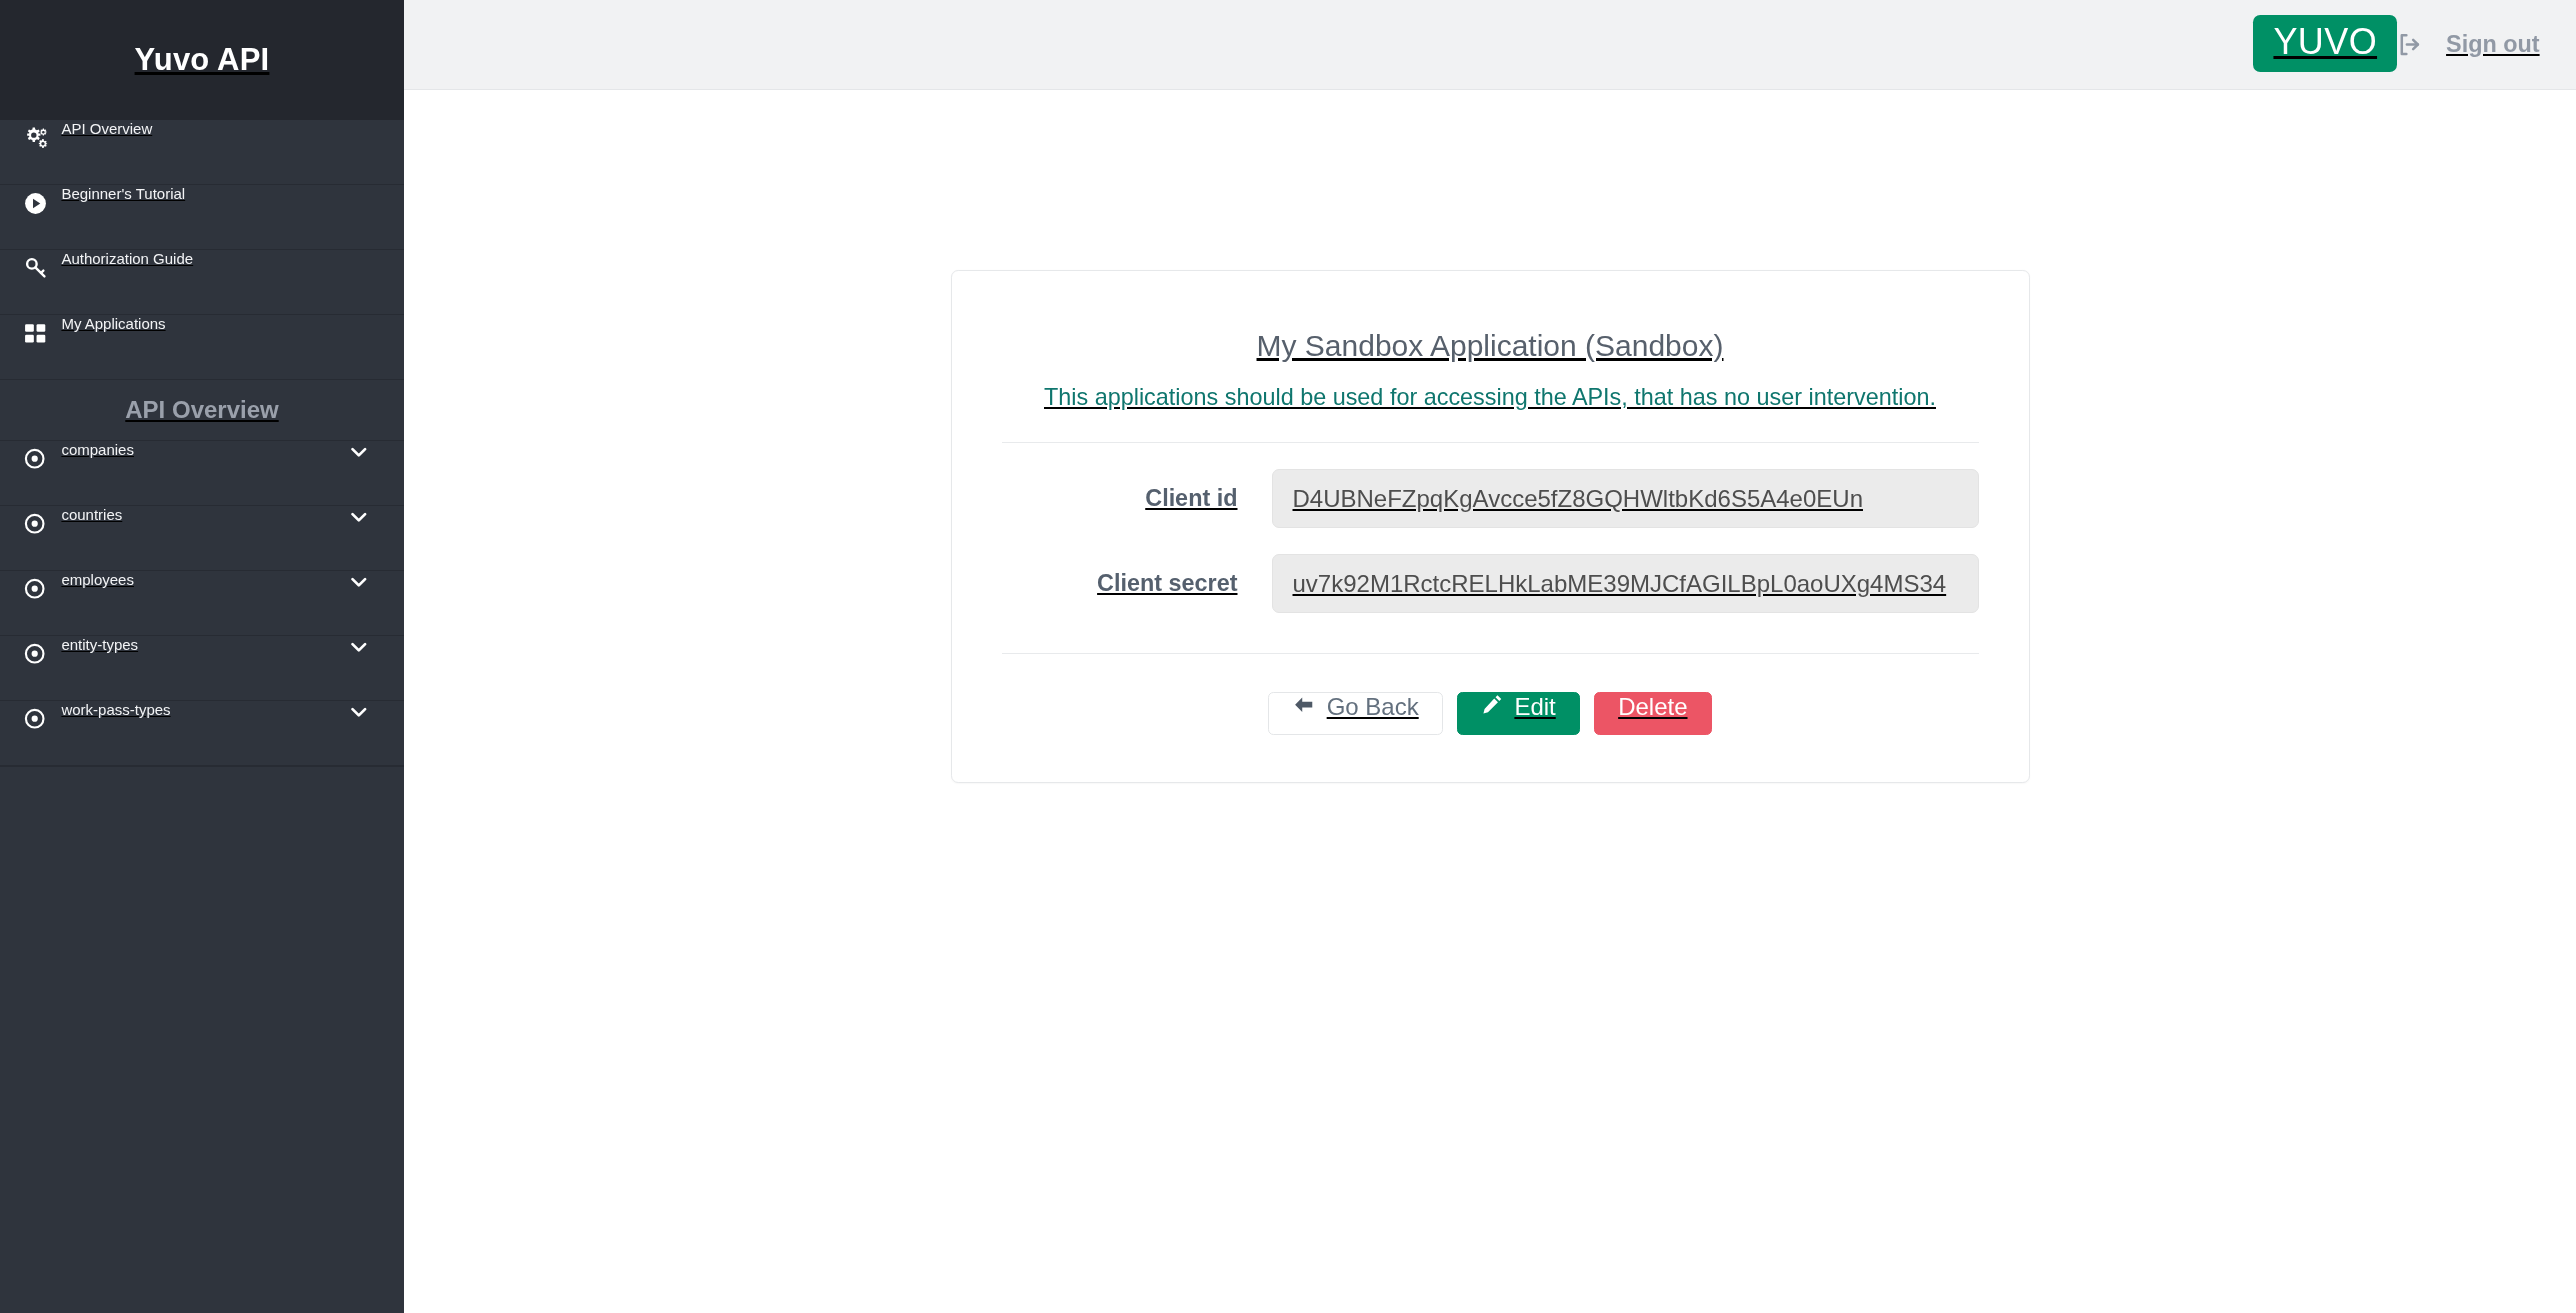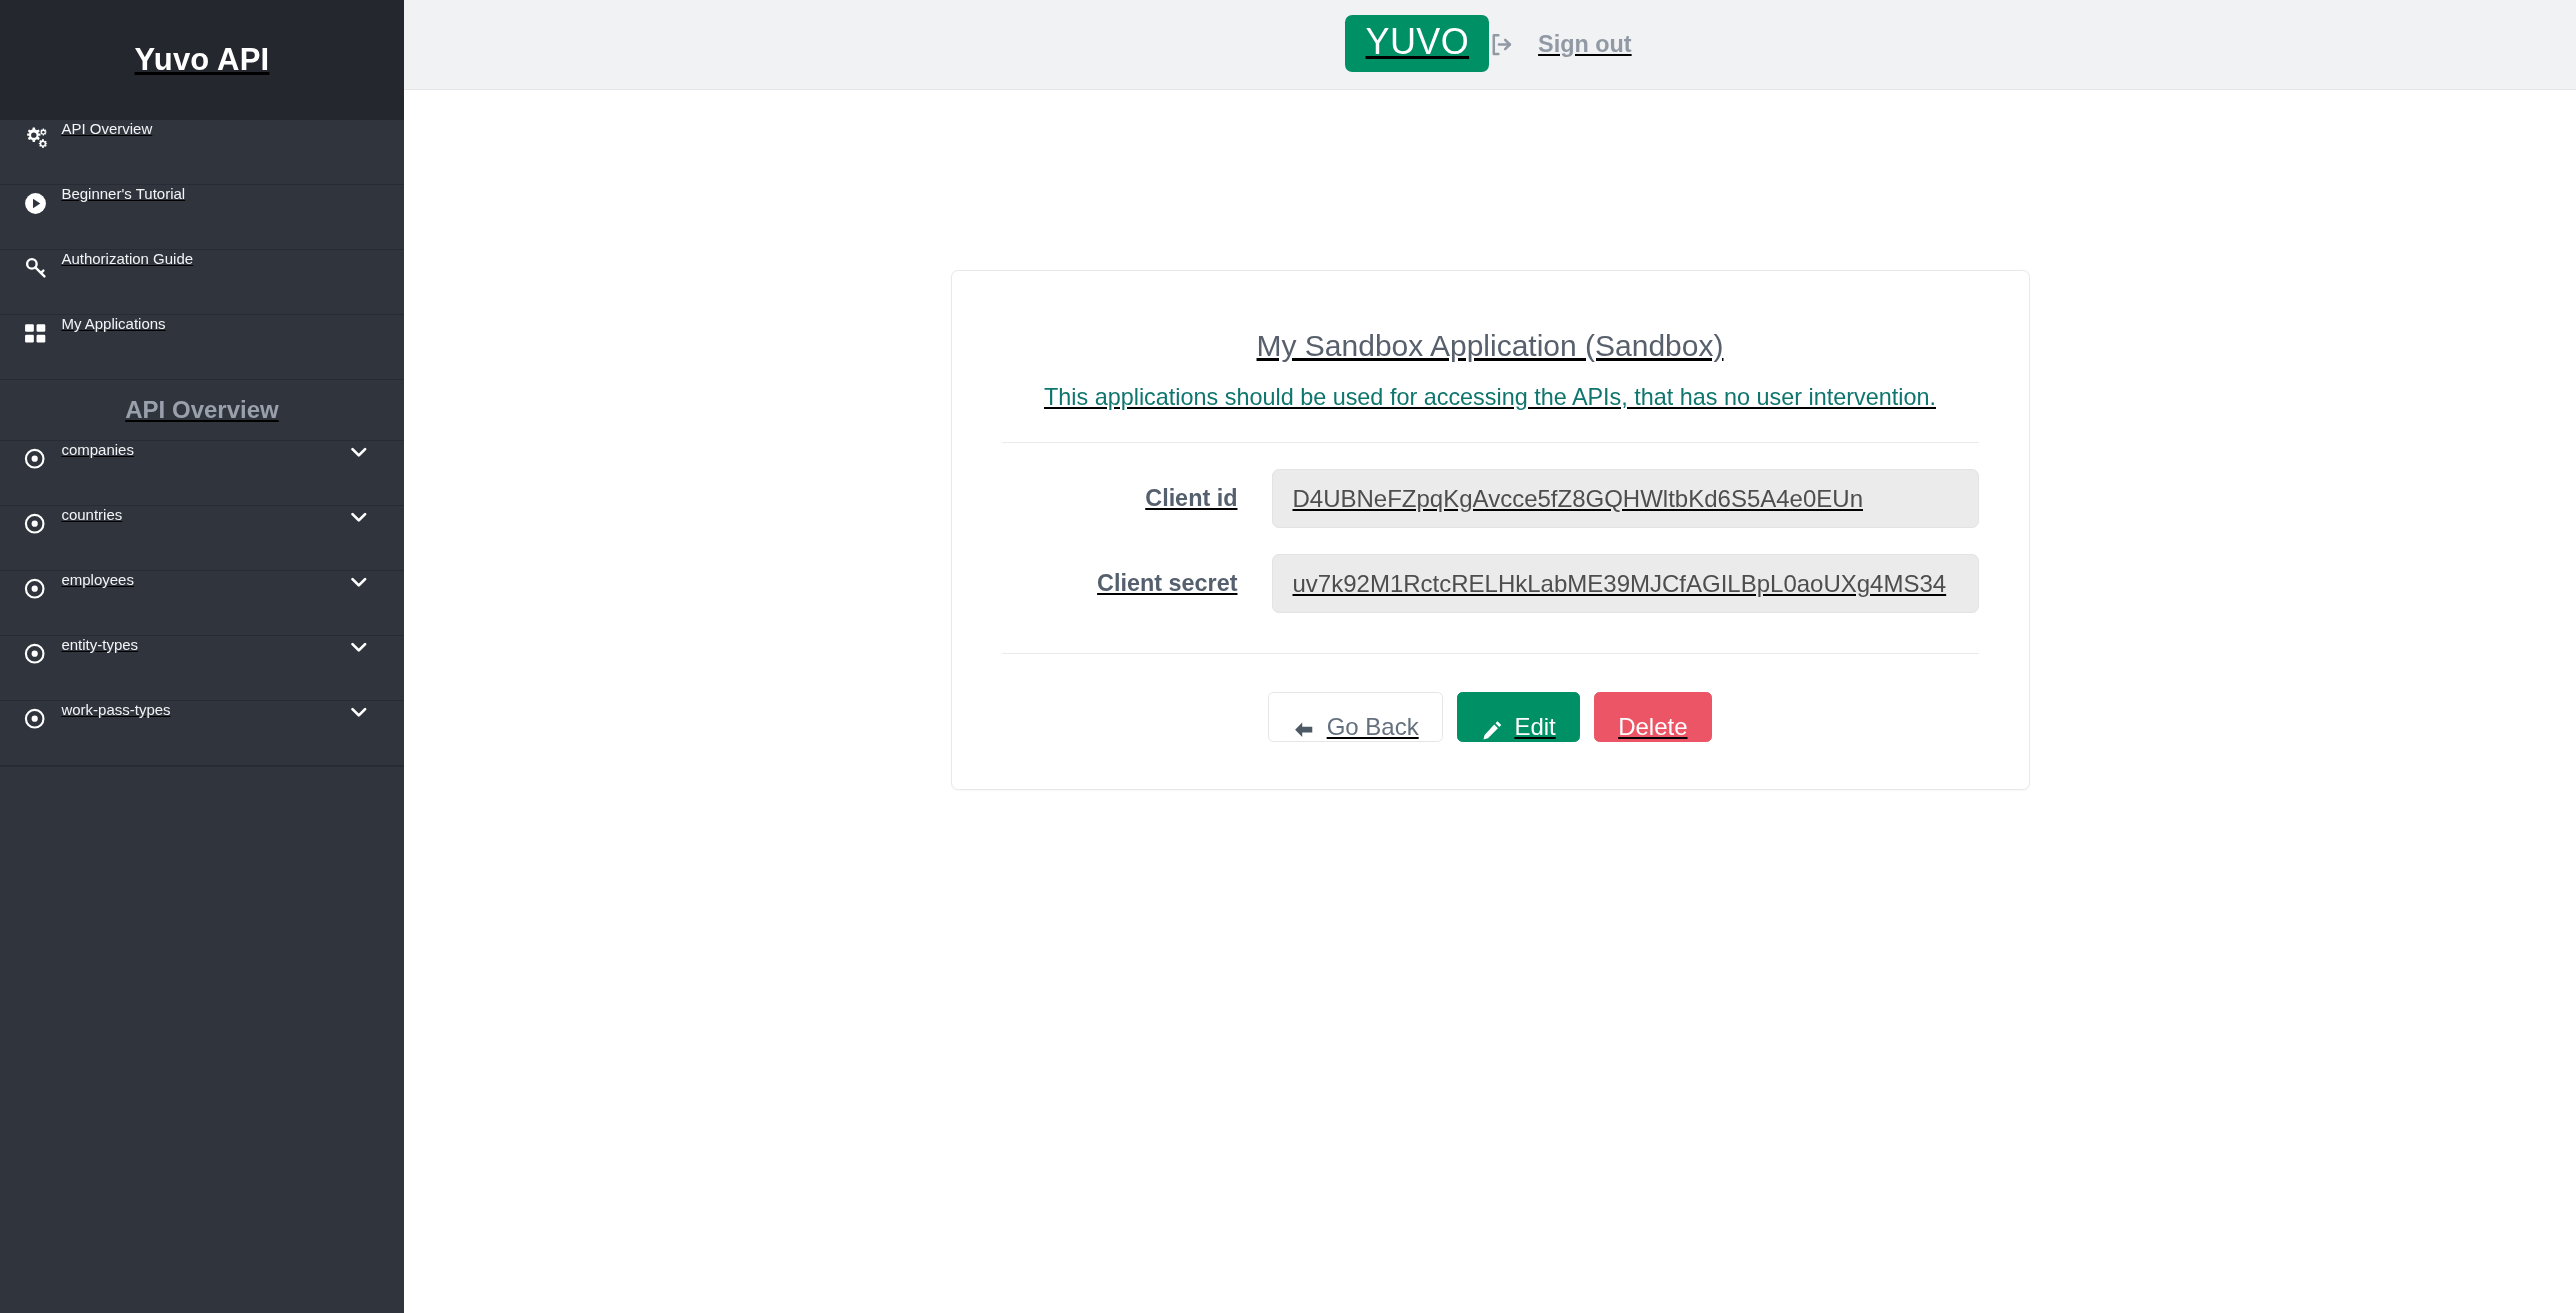--- a/index.html
+++ b/index.html
@@ -53,21 +53,21 @@
     border-bottom: 1.8px solid #272b33;
   }
   .sidebar-rest { flex: 1; background: #2f343d; border-top: 1.8px solid #272b33; }
 
   
   .main { flex: 1; height: 1314px; display: flex; flex-direction: column; background: #ffffff; }
   .topbar {
     height: 90px; min-height: 90px;
     background: #f1f2f3;
     border-bottom: 1.8px solid #e4e6e8;
-    display: flex; align-items: center; justify-content: center;
+    display: flex; align-items: center; justify-content: flex-end;
     padding: 0 31px 0 20px;
     position: relative;
   }
   .logo-badge {
     background: #009065; color: #ffffff;
     border-radius: 7.2px;
     padding: 9px 20px 11.7px 20px;
     font-size: 36px; line-height: 1;
     letter-spacing: 0.4px;
     margin-left: 13.5px;
@@ -122,22 +122,22 @@
     display: flex; align-items: center;
     padding: 0 20px;
     font-size: 24px; color: #4e4e4e;
     overflow: hidden; white-space: nowrap;
     cursor: text;
   }
   .form-sep { border-bottom: 1.8px solid #e8eaec; margin-top: 40px; }
 
   .btn-row { display: flex; justify-content: center; gap: 14.4px; margin-top: 38px; }
   .btn {
-    display: flex; align-items: flex-end; gap: 10.8px;
-    height: 50px; padding: 0 23px;
+    display: flex; align-items: flex-start; gap: 10.8px;
+    height: 43px; padding: 0 23px;
     border-radius: 5.4px;
     font-size: 24px;
     cursor: pointer;
     white-space: nowrap;
   }
   .btn-default { background: #ffffff; border: 1.8px solid #e4e6e8; color: #63707e; }
   .btn-default .ico { color: #4e5966; }
   .btn-primary { background: #009065; border: 1.8px solid #009065; color: #ffffff; }
   .btn-danger  { background: #ec5565; border: 1.8px solid #ec5565; color: #ffffff; }
   .btn .ico { display: flex; align-items: center; }

